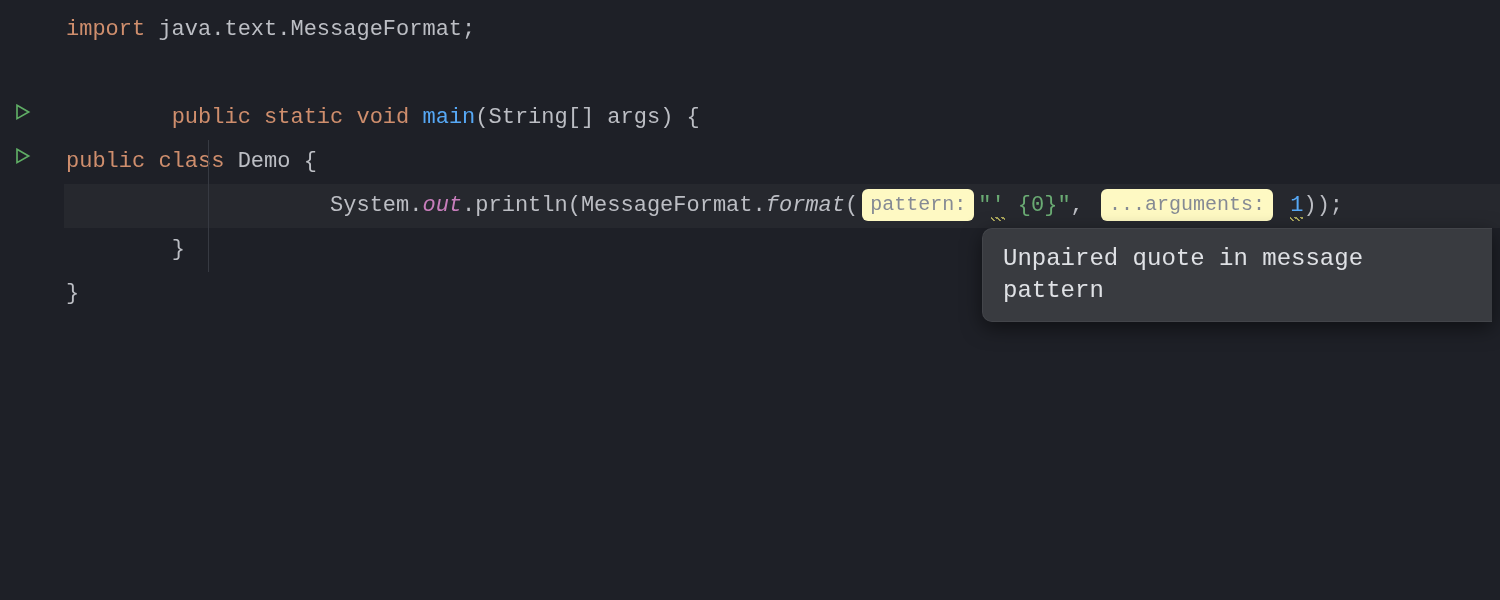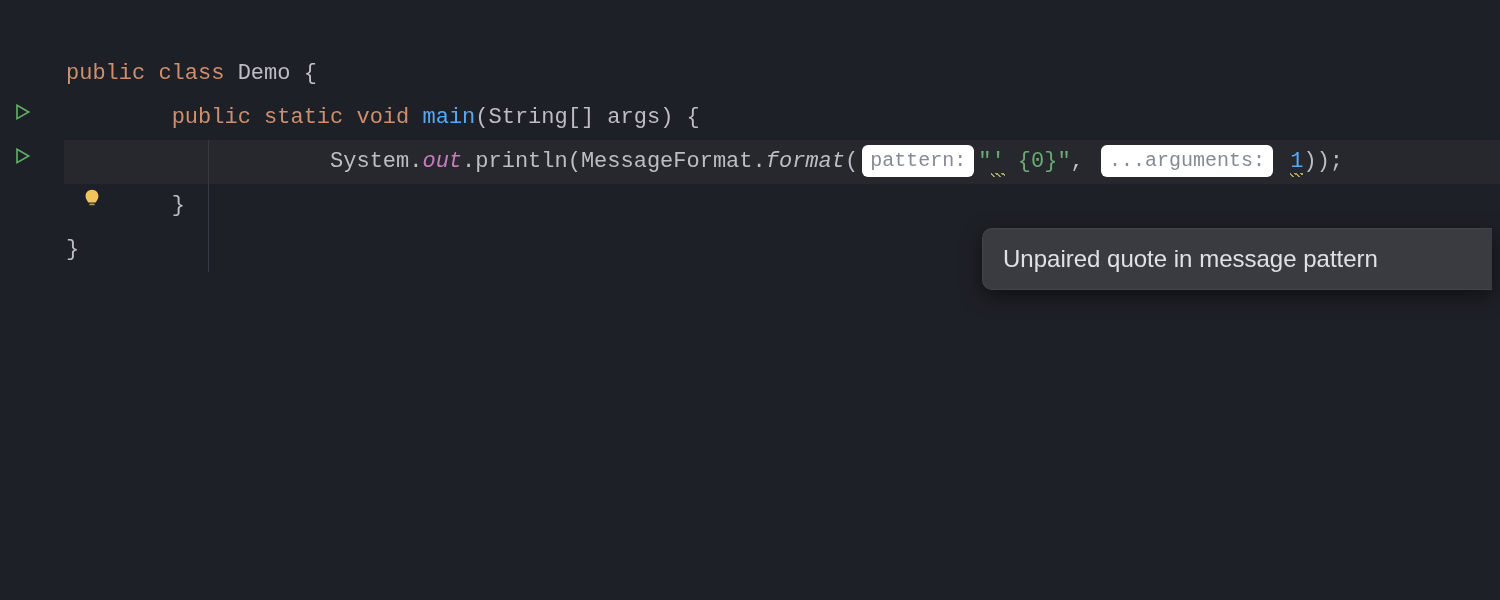--- a/index.html
+++ b/index.html
@@ -67,21 +67,21 @@
   }
   .kw { color: #cf8e6d; }
   .cls { color: #bcbec4; }
   .method-decl { color: #56a8f5; }
   .field-italic { color: #c77dbb; font-style: italic; text-align: right; }
   .method-italic { color: #bcbec4; font-style: italic; text-align: right; }
   .str { color: #6aab73; }
   .num { color: #56a8f5; }
   .punct { color: #bcbec4; }
   .hint {
-    background: #ffffff;
+    background: #fef9c3;
     color: #858a94;
     font-size: 20px;
     padding: 2px 8px;
     border-radius: 6px;
     margin: 0 4px;
     display: inline-block;
     line-height: 28px;
     vertical-align: 1px;
   }
   .squiggle {
@@ -131,30 +131,31 @@
       <svg viewBox="0 0 24 24">
           <path d="M12 3 C8 3 5 6 5 10 C5 13 7 15 8 17 L16 17 C17 15 19 13 19 10 C19 6 16 3 12 3 Z" fill="#f2c55c"></path>
           <rect x="9" y="18" width="6" height="2" rx="1" fill="#b0965a"></rect>
         </svg>
     </div>
   </div>
 
   <div class="code-area">
     <div class="indent-guide"></div>
 
+    <div class="code-line"><span class="kw">import</span><span class="punct"> java.text.MessageFormat;</span></div>
 
     <div class="code-line"></div>
 
+    <div class="code-line"><span>        </span><span class="kw">public</span><span> </span><span class="kw">static</span><span> </span><span class="kw">void</span><span> </span><span class="method-decl">main</span><span class="punct">(String[] args) {</span></div>
+
     <div class="code-line"><span class="kw">public</span><span> </span><span class="kw">class</span><span> </span><span class="cls">Demo</span><span class="punct"> {</span></div>
-
-    <div class="code-line"><span>        </span><span class="kw">public</span><span> </span><span class="kw">static</span><span> </span><span class="kw">void</span><span> </span><span class="method-decl">main</span><span class="punct">(String[] args) {</span></div>
 
     <div class="code-line highlighted-line"><span>                    </span><span class="punct">System.</span><span class="field-italic">out</span><span class="punct">.println(MessageFormat.</span><span class="method-italic">format</span><span class="punct">(</span><span class="hint">pattern:</span><span class="str">"</span><span class="str squiggle">'</span><span class="str"> {0}"</span><span class="punct">,</span> <span class="hint">...arguments:</span><span> </span><span class="num squiggle">1</span><span class="punct">));</span></div>
 
     <div class="code-line"><span>        </span><span class="punct">}</span></div>
 
     <div class="code-line"><span class="punct">}</span></div>
   </div>
 </div>
 
-<div class="tooltip" style="top:228px; left:982px; right:8px;">
+<div class="tooltip" style="top:228px; left:982px; right:8px;font-family:Liberation Mono, monospace;">
   <span>Unpaired quote in message pattern</span>
 </div>
 
 </body></html>

